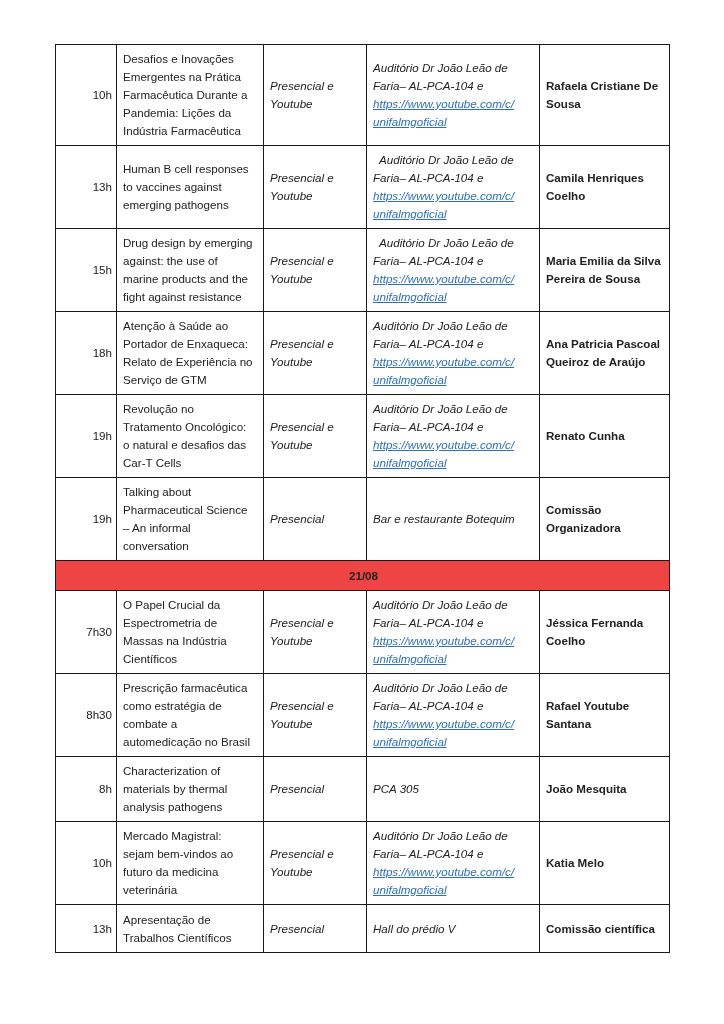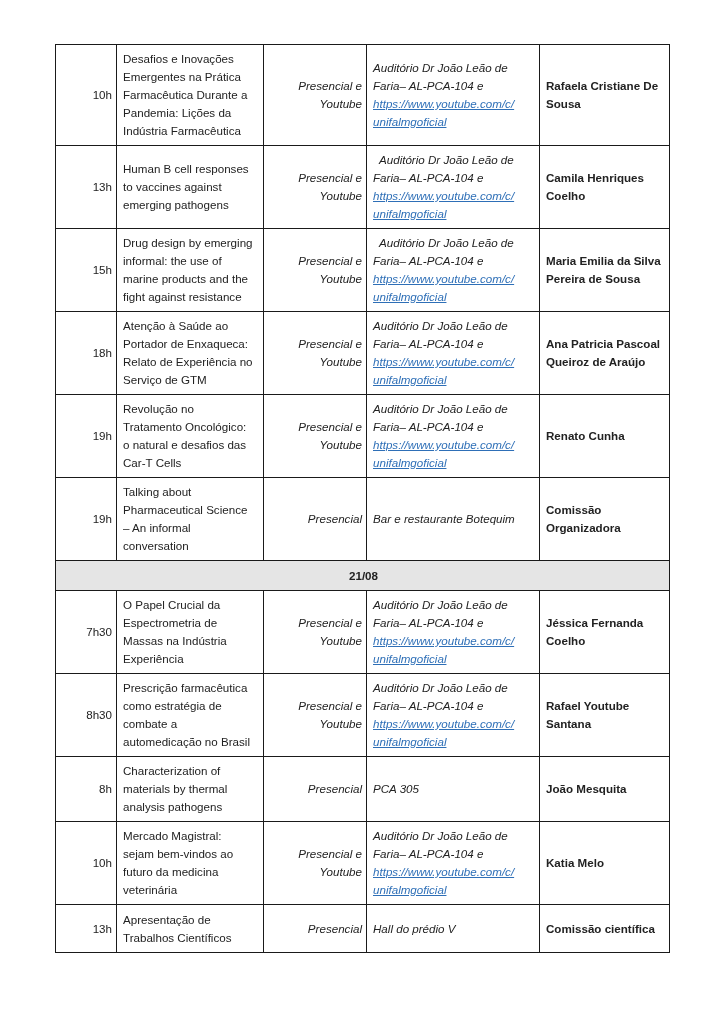--- a/index.html
+++ b/index.html
@@ -20,28 +20,28 @@
     padding: 0 4px 0 6px;
     vertical-align: middle;
   }
   col.c-time { width: 61px; }
   col.c-title { width: 147px; }
   col.c-mode { width: 103px; }
   col.c-loc { width: 173px; }
   col.c-speaker { width: 130px; }
   td.time { text-align: right; }
   td.title { }
-  td.mode { font-style: italic; text-align: right; }
+  td.mode { font-style: italic; }
   td.loc { font-style: italic; }
   td.speaker { font-weight: bold; }
   .loc-line { display: block; }
   .loc-line.indent { padding-left: 6px; }
   .link { color: #2e6fb7; text-decoration: underline; display: block; }
   tr.date-row td {
-    background: #e5e5e5;
+    background: #ef4444;
     text-align: center;
     font-weight: bold;
     height: 29px;
   }
   tr.h84 td { height: 82px; }
   tr.h100 td { height: 100px; }
   tr.h66 td { height: 64px; }
   tr.h48 td { height: 47px; }
 </style>
 </head>
@@ -104,21 +104,21 @@
           </td>
           <td class="speaker">
             <span class="loc-line">Camila Henriques</span>
             <span class="loc-line">Coelho</span>
           </td>
         </tr>
         <tr class="h84">
           <td class="time">15h</td>
           <td class="title">
             <span class="loc-line">Drug design by emerging</span>
-            <span class="loc-line">informal: the use of</span>
+            <span class="loc-line">against: the use of</span>
             <span class="loc-line">marine products and the</span>
             <span class="loc-line">fight against resistance</span>
           </td>
           <td class="mode">
             <span class="loc-line">Presencial e</span>
             <span class="loc-line">Youtube</span>
           </td>
           <td class="loc">
             <span class="loc-line indent">Auditório Dr João Leão de</span>
             <span class="loc-line">Faria–  AL-PCA-104 e</span>
@@ -206,21 +206,21 @@
         <td colspan="5">21/08</td>
       </tr>
     </tbody>
     <tbody id="tbody-after">
         <tr class="h84">
           <td class="time">7h30</td>
           <td class="title">
             <span class="loc-line">O Papel Crucial da</span>
             <span class="loc-line">Espectrometria de</span>
             <span class="loc-line">Massas na Indústria</span>
-            <span class="loc-line">Experiência</span>
+            <span class="loc-line">Científicos</span>
           </td>
           <td class="mode">
             <span class="loc-line">Presencial e</span>
             <span class="loc-line">Youtube</span>
           </td>
           <td class="loc">
             <span class="loc-line">Auditório Dr João Leão de</span>
             <span class="loc-line">Faria–  AL-PCA-104 e</span>
             <a class="link">
               <span class="loc-line">https://www.youtube.com/c/</span>

